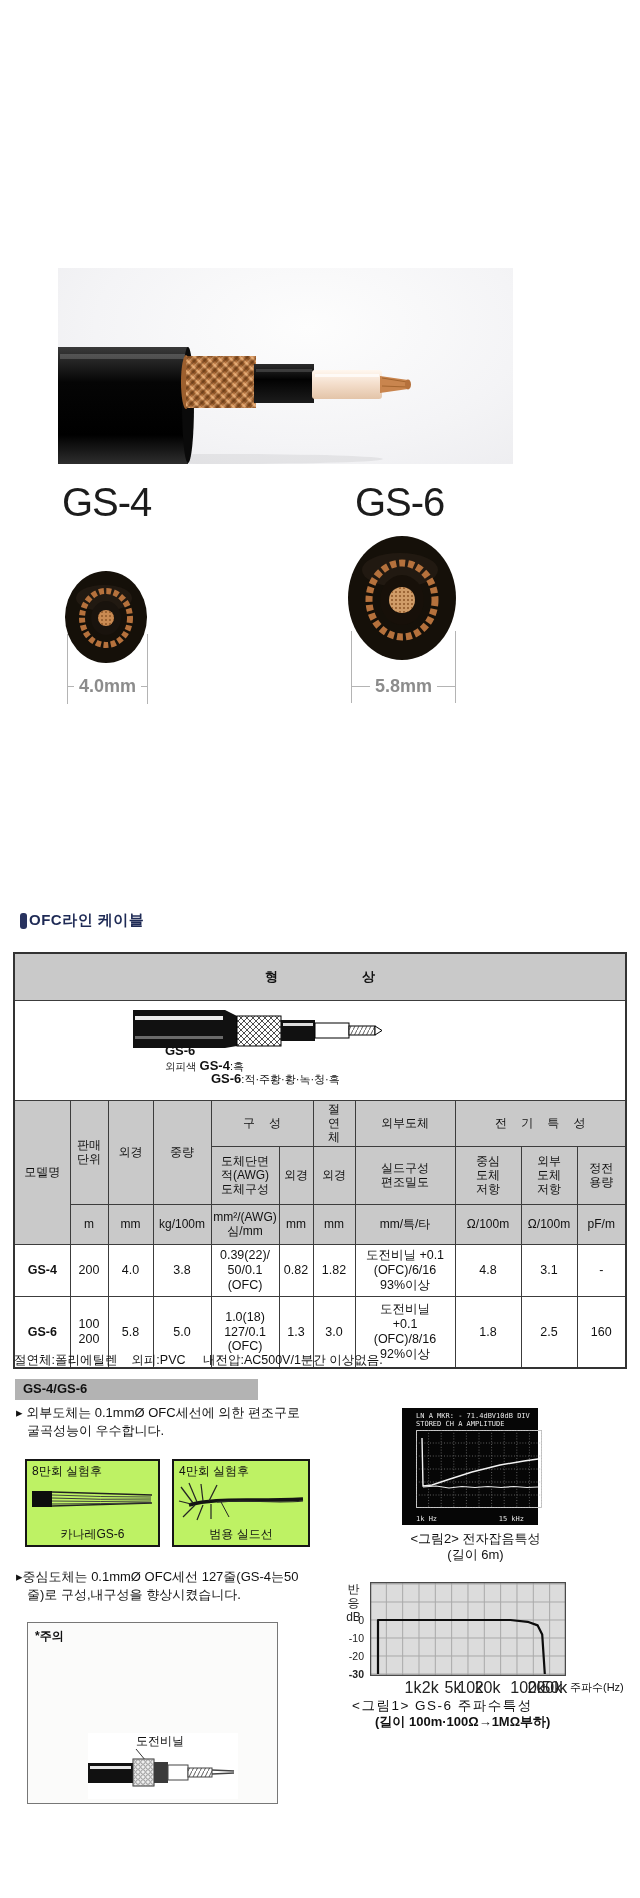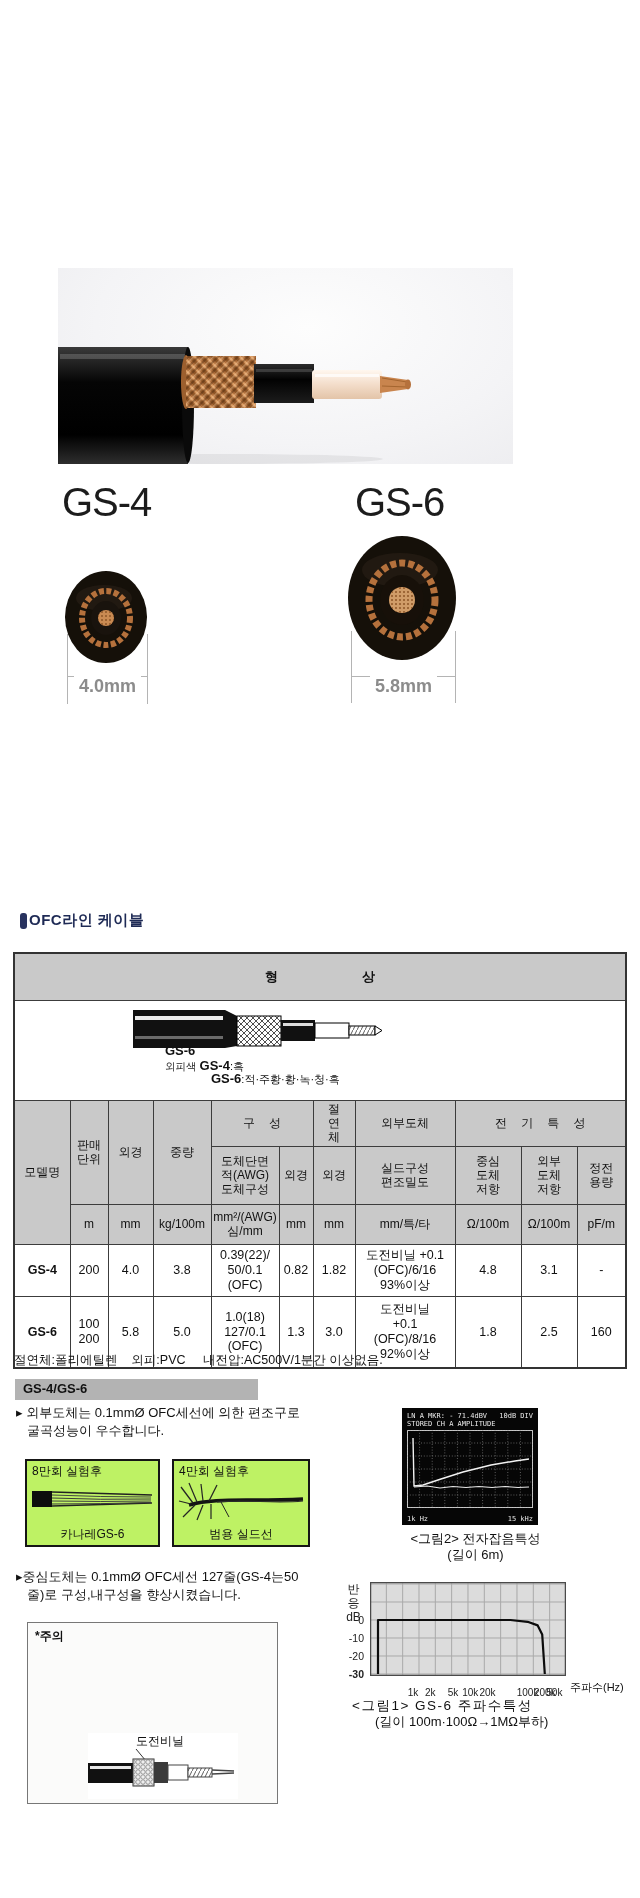--- a/index.html
+++ b/index.html
@@ -11,21 +11,21 @@
   
   #photo{left:58px;top:268px;width:455px;height:196px;
          background:radial-gradient(ellipse at 55% 30%,#fdfdfd 0%,#f4f4f6 60%,#ececef 100%)}
   .model-label{font-size:40px;color:#1c1c1c;letter-spacing:-1px;font-weight:500}
   #gs4-label{left:62px;top:480px}
   #gs6-label{left:355px;top:480px}
   #gs4-cross{left:64px;top:570px}
   #gs6-cross{left:346px;top:534px}
 
   .dim{border-left:1px solid #b4b4b4;border-right:1px solid #b4b4b4}
-  .dim-row{display:flex;align-items:flex-start}
+  .dim-row{display:flex;align-items:center}
   .dim-row .bar{flex:1;height:1px;background:#b4b4b4}
   .dim-row .val{font-size:18px;font-weight:bold;color:#8c8c8c;padding:0 5px;white-space:nowrap}
   #dim-gs4{left:67px;top:634px;width:81px;height:70px}
   #dim-gs4 .dim-row{margin-top:42px}
   #dim-gs6{left:351px;top:631px;width:105px;height:72px}
   #dim-gs6 .dim-row{margin-top:45px}
 
   
   #sec-title{left:20px;top:911px;display:flex;align-items:center;gap:2px}
   #sec-title .bullet{width:7px;height:16px;background:#28325f;border-radius:3px}
@@ -71,39 +71,39 @@
   #caution{left:27px;top:1622px;width:251px;height:182px;border:1px solid #777;
            background:#fbfbfa;padding:5px 7px;font-size:12px;line-height:1.34}
   #caution .title{font-weight:bold}
   #caution .body{text-align:justify}
   #cd{position:absolute;left:60px;top:110px;width:150px;height:66px;background:#fff}
   #cd-label{position:absolute;left:48px;top:0;font-size:12px}
   #cd svg{position:absolute;left:0;top:14px}
 
   
   #scope{left:402px;top:1408px;width:136px;height:117px;background:#060606;
-         padding:4px 5px 2px;display:flex;flex-direction:column}
+         padding:4px 14px 2px;display:flex;flex-direction:column}
   .trow{display:flex;justify-content:space-between;color:#eaeaea;
         font-family:"DejaVu Sans Mono","Liberation Mono",monospace;font-size:7px;line-height:1.15;white-space:nowrap}
   #scope svg{margin-top:2px}
   #scope .brow{margin-top:auto}
   #fig2-caption{left:393px;top:1531px;width:165px;text-align:center;font-weight:normal;font-size:13px;line-height:1.2}
 
   
   #fig1-ylabel{left:345px;top:1583px;width:17px;font-size:12px;line-height:1.15;
                text-align:center;word-break:break-all;color:#222}
   #fig1-yticks{left:342px;top:1582px;width:24px;height:94px}
   .fig1-yt{position:absolute;right:2px;font-size:10.5px;color:#222}
   #fig1-plot{left:370px;top:1582px}
   #fig1-grid line{stroke:#a9a9a9;stroke-width:1}
   #fig1-xticks{left:370px;top:1679px;width:200px;height:13px}
-  .fig1-xt{position:absolute;top:8px;font-size:10px;transform:translateX(-50%);white-space:nowrap;color:#222}
+  .fig1-xt{position:absolute;top:0;font-size:16px;transform:translateX(-50%);white-space:nowrap;color:#222}
   #fig1-xlabel{left:570px;top:1680px;font-size:11px;white-space:nowrap}
   #fig1-cap1{left:352px;top:1697px;font-size:13.5px;font-weight:normal;letter-spacing:1.5px;white-space:nowrap}
-  #fig1-cap2{left:375px;top:1713px;font-size:13px;font-weight:normal;white-space:nowrap}
+  #fig1-cap2{left:375px;top:1713px;font-size:13px;font-weight:bold;white-space:nowrap}
 </style>
 </head>
 <body>
 
 <div class="abs" id="photo">
   <svg width="455" height="196">
     <defs>
       <linearGradient id="jg" x1="0" y1="0" x2="0" y2="1">
         <stop offset="0" stop-color="#3a3a3a"></stop>
           <stop offset="0.3" stop-color="#050505"></stop>

